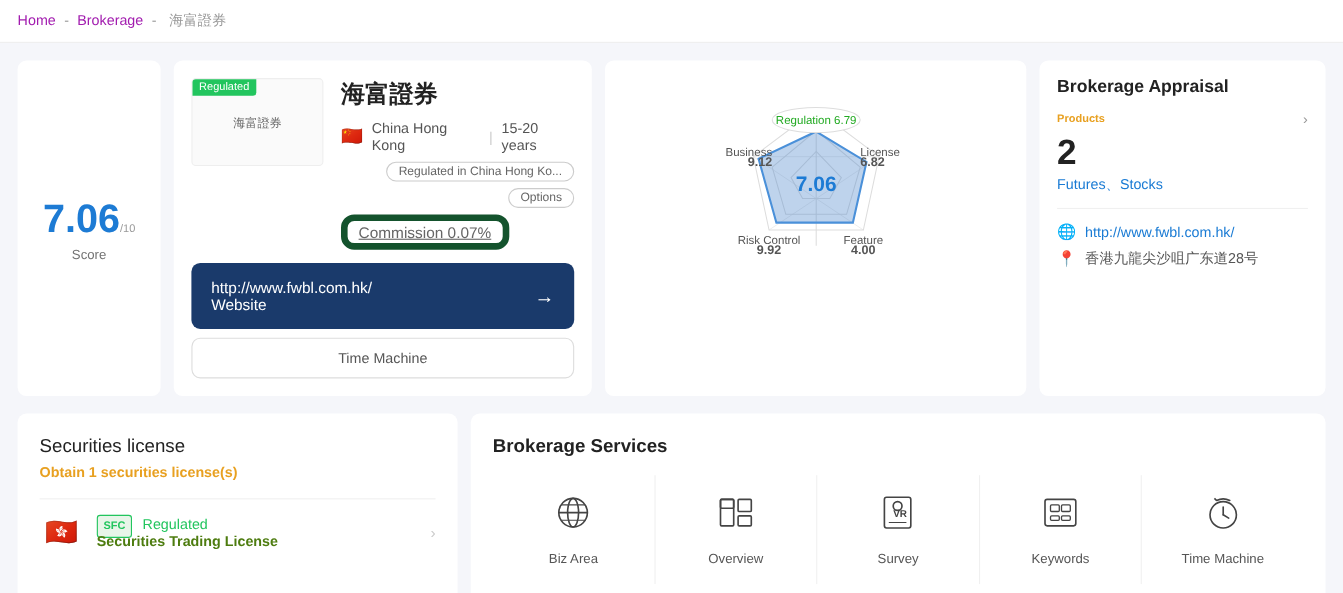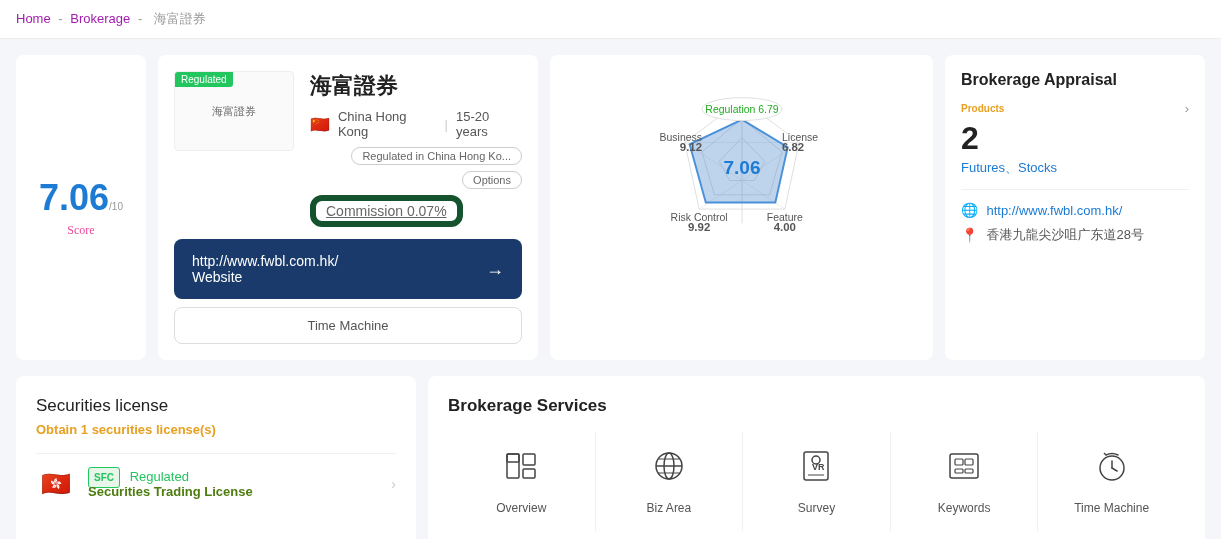--- a/index.html
+++ b/index.html
@@ -29,21 +29,21 @@
     .commission-tag { border: 6px solid #14532d; border-radius: 12px; padding: 2px 10px; font-size: 14px; color: #666; text-decoration: underline; }
 
     
     .website-btn { background: #1a3a6b; color: #fff; border-radius: 8px; padding: 14px 18px; display: flex; align-items: center; justify-content: space-between; margin: 12px 0 0 0; cursor: pointer; text-decoration: none; }
     .website-btn-text { font-size: 14px; font-weight: 500; }
     .website-btn-arrow { font-size: 18px; }
     .time-machine-btn { border: 1px solid #ddd; border-radius: 8px; padding: 10px; text-align: center; font-size: 13px; color: #555; cursor: pointer; margin-top: 8px; }
 
     
     .score-card { background: #fff; border-radius: 8px; padding: 16px; flex: 0 0 130px; display: flex; flex-direction: column; align-items: center; justify-content: center; }
-    .score-label { font-size: 12px; color: #ec4899; margin-top: 4px; font-family: Liberation Serif, serif; }
+    .score-label { font-size: 12px; color: #737373; margin-top: 4px; }
 
     
     .rating-card { background: #fff; border-radius: 8px; padding: 16px; flex: 1; }
     .card-title { font-size: 16px; font-weight: bold; margin-bottom: 12px; color: #222; }
     .radar-container { display: flex; align-items: center; justify-content: center; height: 200px; }
 
     
     .appraisal-card { background: #fff; border-radius: 8px; padding: 16px; flex: 0 0 260px; }
     .products-row { display: flex; align-items: center; justify-content: space-between; margin-bottom: 4px; }
     .products-label { font-size: 10px; color: #e8a020; font-weight: 700; }
@@ -210,45 +210,45 @@
       </div>
     </div>
 
     <div class="services-card">
       <div class="services-title">Brokerage Services</div>
       <div class="services-grid">
 
         <div class="service-item">
           <span class="service-icon">
             <svg width="36" height="36" viewBox="0 0 36 36" fill="none" xmlns="http://www.w3.org/2000/svg">
-              <rect x="4" y="6" width="12" height="24" rx="1" stroke="#444" stroke-width="1.5" fill="none"></rect>
-              <rect x="4" y="6" width="12" height="8" rx="1" stroke="#444" stroke-width="1.5" fill="none"></rect>
-              <rect x="20" y="6" width="12" height="11" rx="1" stroke="#444" stroke-width="1.5" fill="none"></rect>
-              <rect x="20" y="21" width="12" height="9" rx="1" stroke="#444" stroke-width="1.5" fill="none"></rect>
-            </svg>
-          </span>
-          <span class="service-label">Overview</span>
-        </div>
-
-        <div class="service-item">
-          <span class="service-icon">
-            <svg width="36" height="36" viewBox="0 0 36 36" fill="none" xmlns="http://www.w3.org/2000/svg">
               <circle cx="18" cy="18" r="13" stroke="#444" stroke-width="1.5" fill="none"></circle>
               <ellipse cx="18" cy="18" rx="5" ry="13" stroke="#444" stroke-width="1.5" fill="none"></ellipse>
               <line x1="5" y1="18" x2="31" y2="18" stroke="#444" stroke-width="1.5"></line>
               <line x1="7" y1="11" x2="29" y2="11" stroke="#444" stroke-width="1"></line>
               <line x1="7" y1="25" x2="29" y2="25" stroke="#444" stroke-width="1"></line>
             </svg>
           </span>
           <span class="service-label">Biz Area</span>
         </div>
 
         <div class="service-item">
           <span class="service-icon">
             <svg width="36" height="36" viewBox="0 0 36 36" fill="none" xmlns="http://www.w3.org/2000/svg">
+              <rect x="4" y="6" width="12" height="24" rx="1" stroke="#444" stroke-width="1.5" fill="none"></rect>
+              <rect x="4" y="6" width="12" height="8" rx="1" stroke="#444" stroke-width="1.5" fill="none"></rect>
+              <rect x="20" y="6" width="12" height="11" rx="1" stroke="#444" stroke-width="1.5" fill="none"></rect>
+              <rect x="20" y="21" width="12" height="9" rx="1" stroke="#444" stroke-width="1.5" fill="none"></rect>
+            </svg>
+          </span>
+          <span class="service-label">Overview</span>
+        </div>
+
+        <div class="service-item">
+          <span class="service-icon">
+            <svg width="36" height="36" viewBox="0 0 36 36" fill="none" xmlns="http://www.w3.org/2000/svg">
               <rect x="6" y="4" width="24" height="28" rx="2" stroke="#444" stroke-width="1.5" fill="none"></rect>
               <text x="14" y="22" font-size="9" fill="#444" font-weight="bold">VR</text>
               <circle cx="18" cy="12" r="4" stroke="#444" stroke-width="1.5" fill="none"></circle>
               <line x1="10" y1="27" x2="26" y2="27" stroke="#444" stroke-width="1"></line>
             </svg>
           </span>
           <span class="service-label">Survey</span>
         </div>
 
         <div class="service-item">

